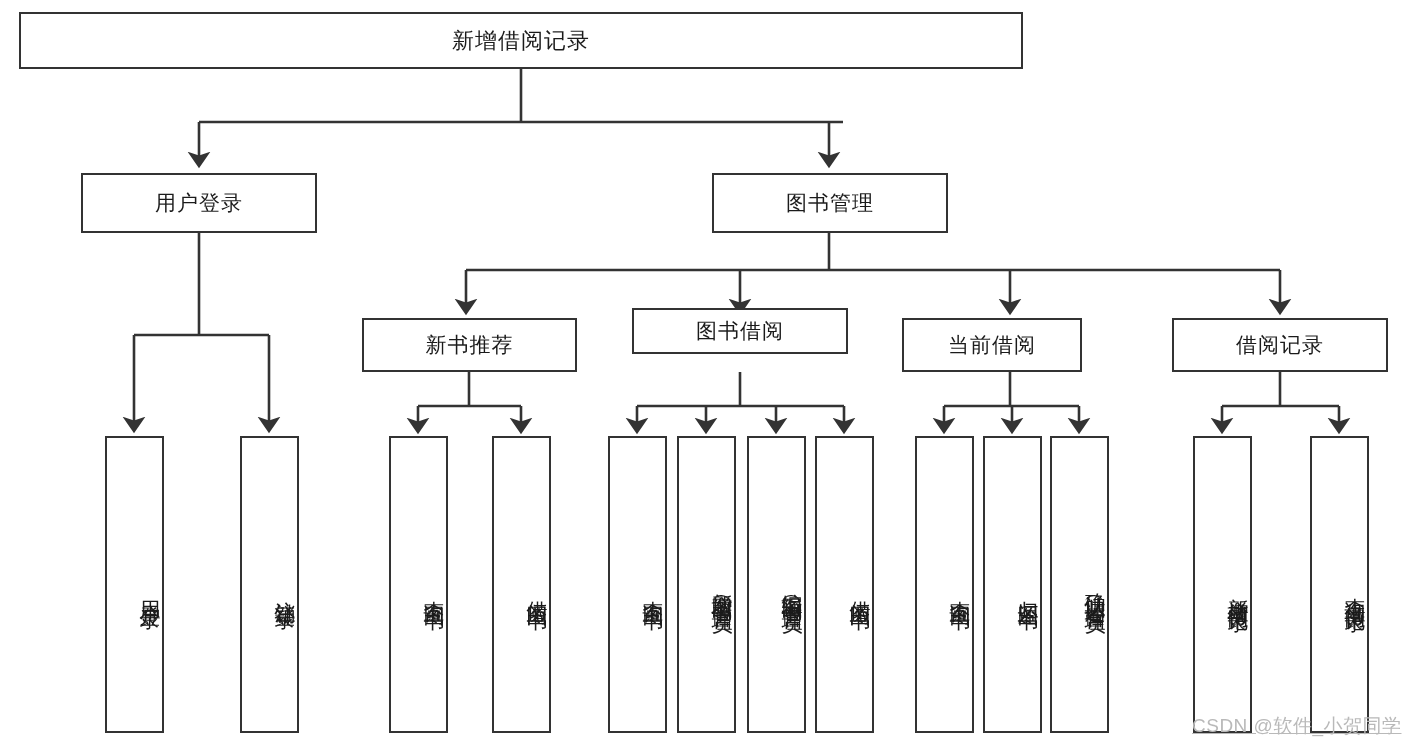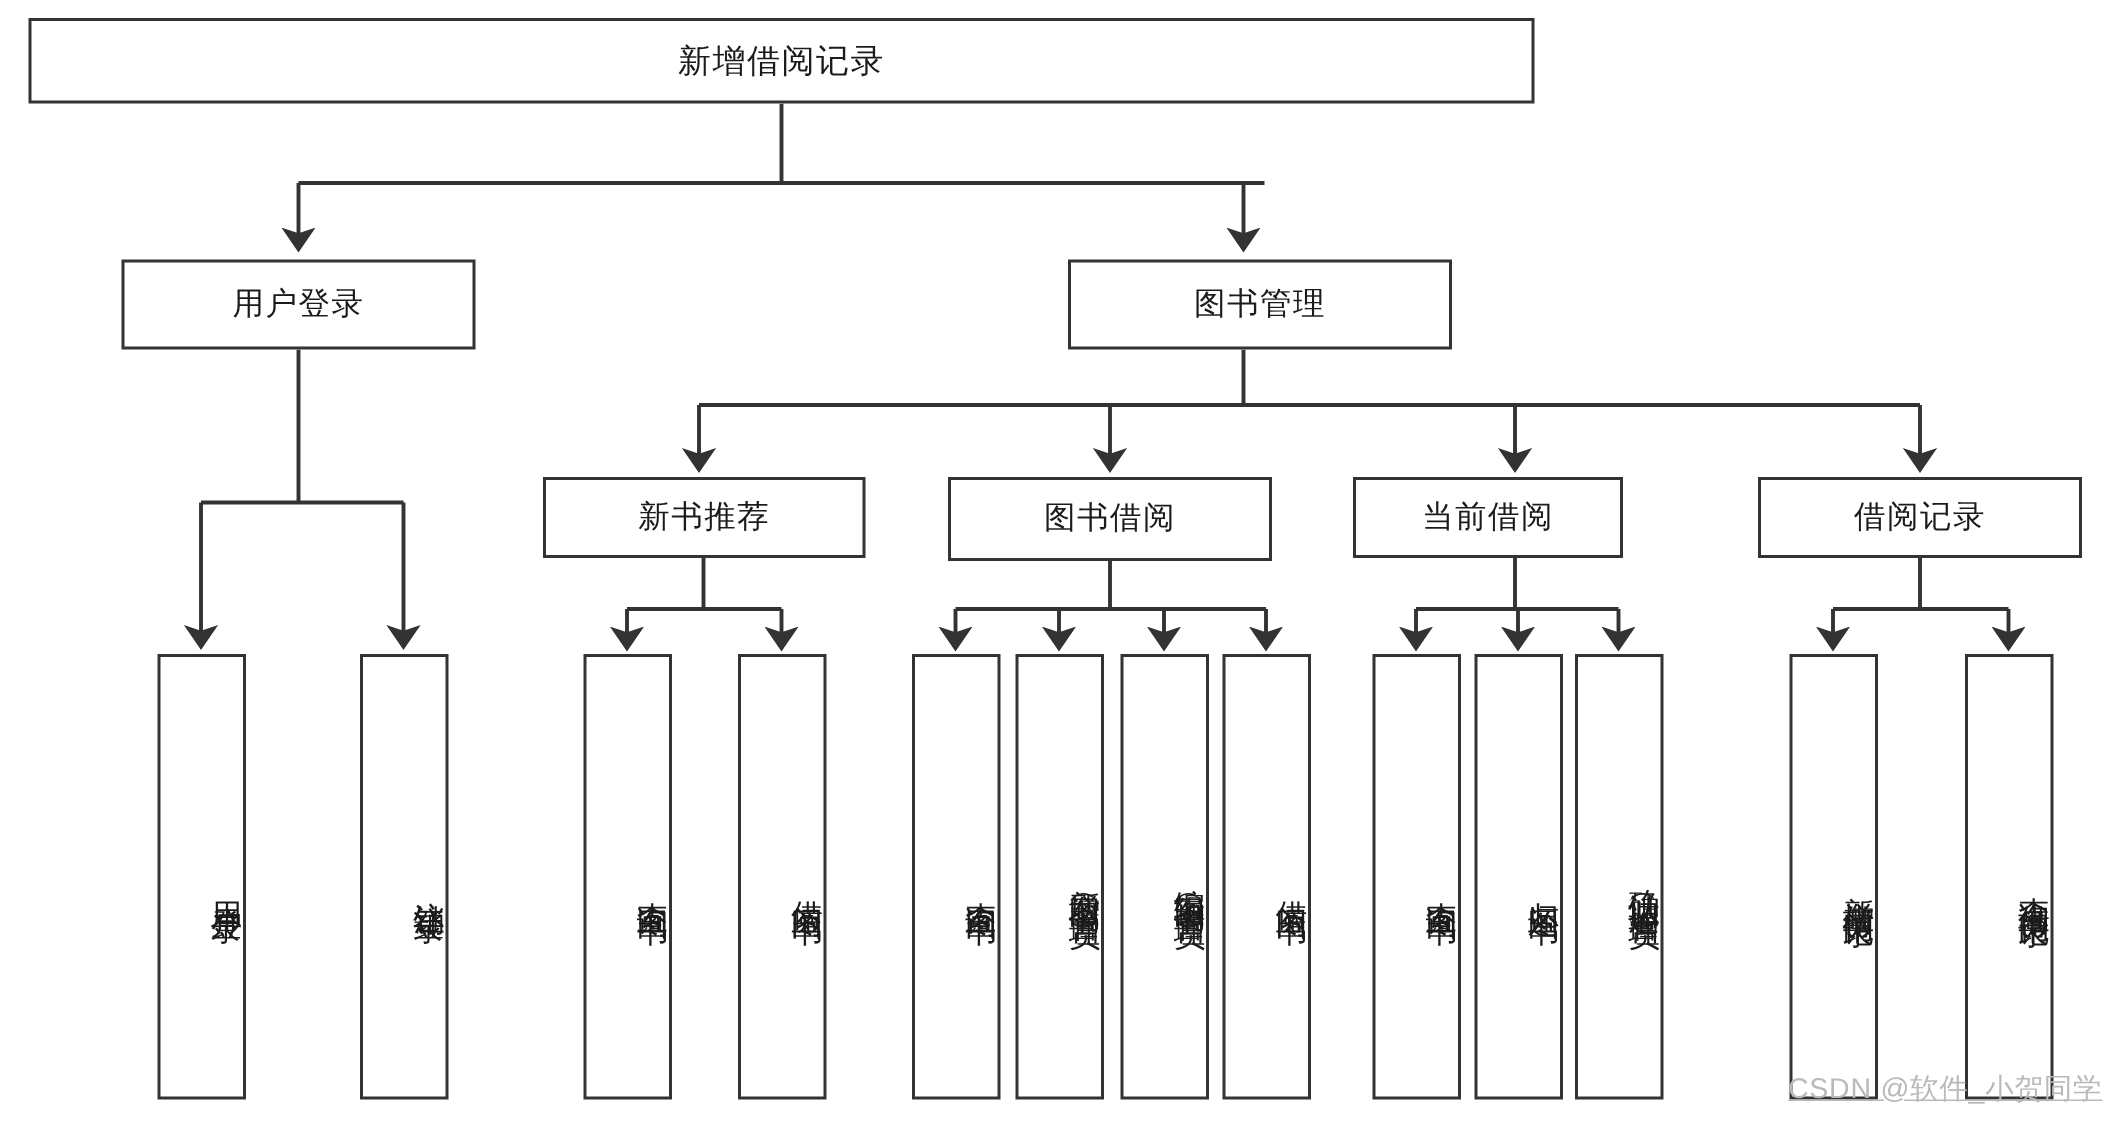--- a/index.html
+++ b/index.html
@@ -125,28 +125,28 @@
     </g>
   </svg>
 
   <div class="node horiz root" style="left:19px; top:12px; width:1004px; height:57px;">
     <span>新增借阅记录</span>
   </div>
 
   <div class="node horiz" style="left:81px; top:173px; width:236px; height:60px;">
     <span>用户登录</span>
   </div>
-  <div class="node horiz" style="left:712px; top:173px; width:256px; height:60px;">
+  <div class="node horiz" style="left:712px; top:173px; width:236px; height:60px;">
     <span>图书管理</span>
   </div>
 
   <div class="node horiz" style="left:362px; top:318px; width:215px; height:54px;">
     <span>新书推荐</span>
   </div>
-  <div class="node horiz" style="left:632px; top:318px; width:216px; height:56px;">
+  <div class="node horiz" style="left:632px; top:308px; width:216px; height:46px;">
     <span>图书借阅</span>
   </div>
   <div class="node horiz" style="left:902px; top:318px; width:180px; height:54px;">
     <span>当前借阅</span>
   </div>
   <div class="node horiz" style="left:1172px; top:318px; width:216px; height:54px;">
     <span>借阅记录</span>
   </div>
 
   <div class="node vert" style="left:105px; top:436px; width:59px; height:297px;">

